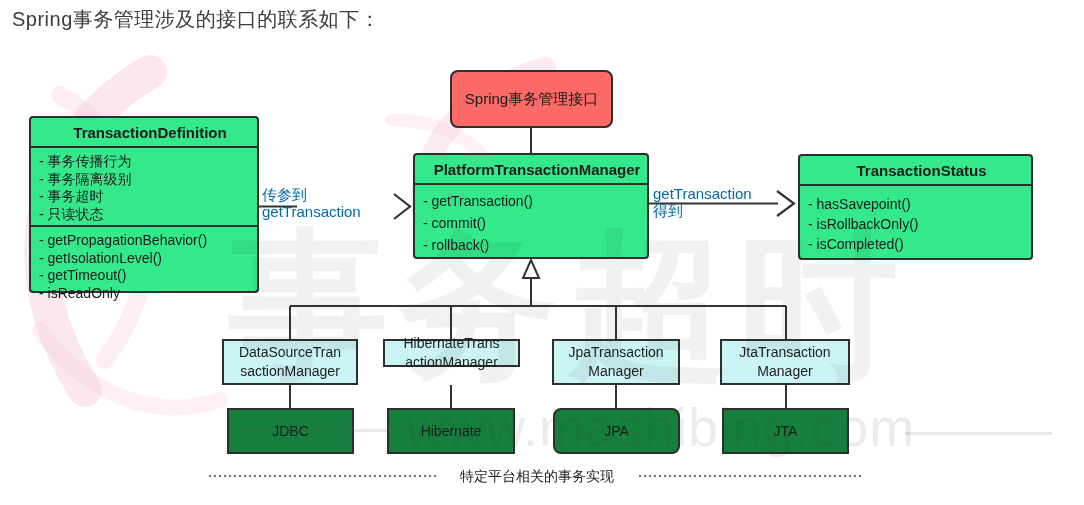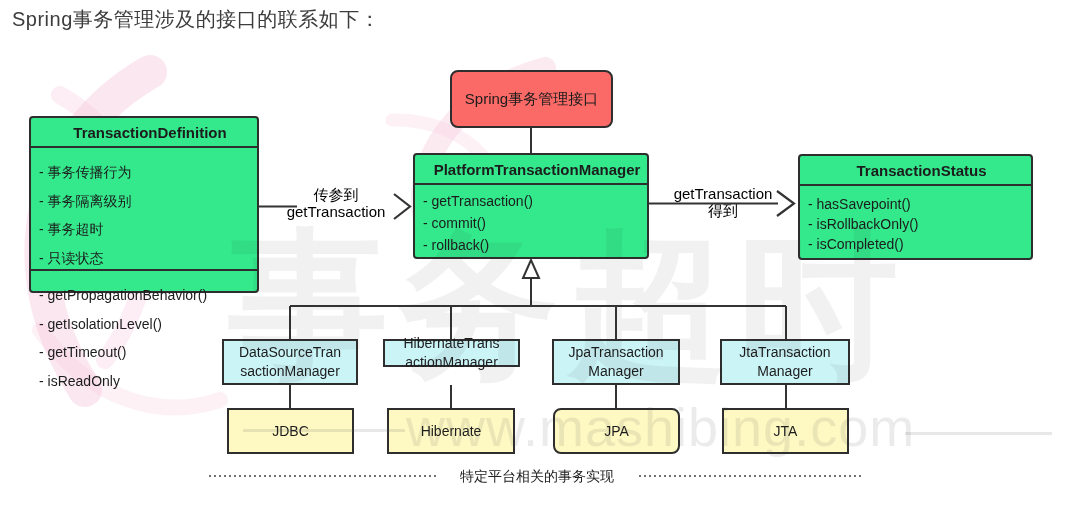--- a/index.html
+++ b/index.html
@@ -18,28 +18,28 @@
     display:flex;align-items:center;justify-content:center;text-align:center;
   }
   .red-node{background:#FB6A66;border-radius:8px;font-size:15px;}
   .uml{display:block;background:#33E98C;border-radius:4px;padding:0;}
   .uml-header{
     border-bottom:2px solid #2e2e2e;text-align:center;font-weight:600;font-size:15px;
     padding:6px 2px 5px 14px;
   }
   .uml-list{padding:5px 8px 2px 8px;font-size:14px;text-align:left;}
   .uml-list > div{white-space:nowrap;}
-  .lh17 > div{line-height:17.5px;margin-top:11px;}
+  .lh17 > div{line-height:17.5px;}
   .lh20 > div{line-height:20px;}
   .lh22 > div{line-height:22px;}
   .attrs{border-bottom:2px solid #2e2e2e;padding-bottom:2px;}
   .blue-node{background:#CBF4F7;font-size:14px;line-height:19px;flex-direction:column;}
-  .yellow-node{background:#fef9c3;font-size:14px;text-align:center;}
+  .yellow-node{background:#15803d;font-size:14px;text-align:center;}
   .edge-label{
-    position:absolute;z-index:2;text-align:center;font-size:15px;line-height:17px;color:#000000;
+    position:absolute;z-index:2;text-align:left;font-size:15px;line-height:17px;color:#0369a1;
   }
   .footer-label{
     position:absolute;left:437px;top:467px;width:200px;text-align:center;font-size:14px;
     color:#222;background:#fff;z-index:2;line-height:18px;
   }
   
   .wm{position:absolute;z-index:5;pointer-events:none;white-space:nowrap;}
   .wm-brand{
     left:228px;top:192px;font-size:160px;font-weight:700;letter-spacing:10px;
     line-height:225px;color:rgba(40,40,40,0.065);

